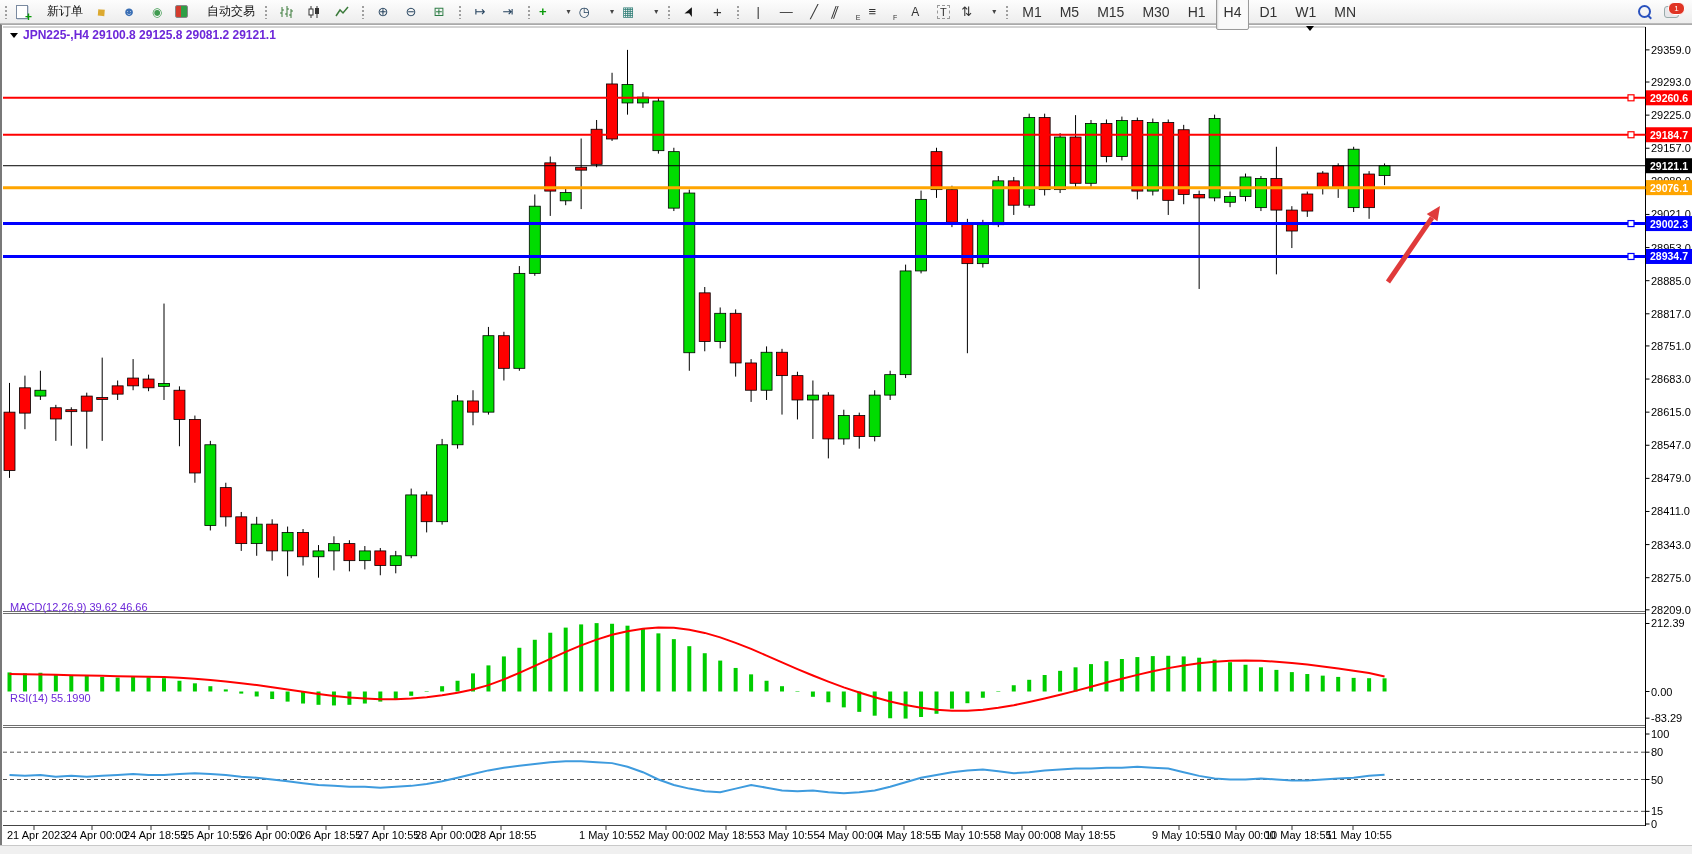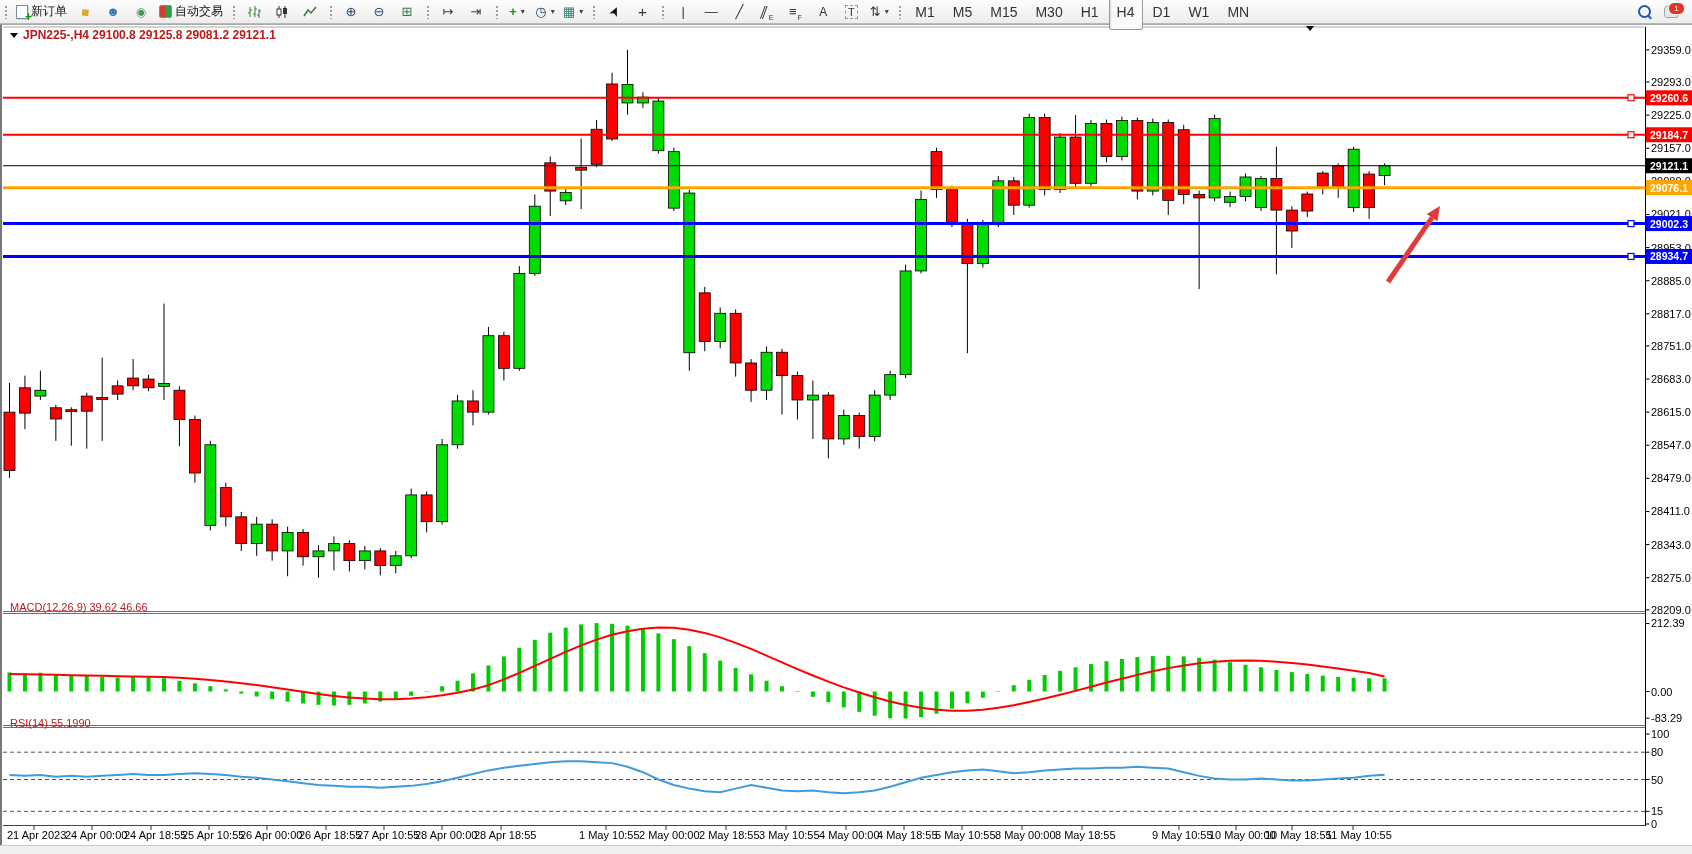--- a/index.html
+++ b/index.html
@@ -12,21 +12,21 @@
   .toolbar{
     position:absolute;left:0;top:0;width:1692px;height:23px;
     background:linear-gradient(#fdfdfd,#ededed);
     border-bottom:1px solid #b9b9b9;
     display:flex;align-items:center;gap:2px;white-space:nowrap;z-index:30;
   }
   .grip{width:5px;height:15px;margin:0 3px;
     background-image:radial-gradient(circle,#9f9f9f 1px,transparent 1.2px);
     background-size:4px 4px;background-position:1px 1px;}
   .tbtn{height:19px;min-width:20px;padding:0 2px;display:flex;align-items:center;justify-content:center;
-    gap:3px;border:1px solid transparent;border-radius:2px;cursor:default;color:#333;}
+    gap:19px;border:1px solid transparent;border-radius:2px;cursor:default;color:#333;}
   .tlabel{font-size:12px;color:#111;}
   .caret{font-size:8px;color:#444;margin-left:1px;}
   .icon-doc{width:10px;height:12px;background:#fff;border:1px solid #7a8aa0;position:relative;box-shadow:1px 1px 0 #cfd6df;}
   .icon-doc::after{content:"+";position:absolute;right:-5px;bottom:-6px;color:#0a9a0a;font-weight:bold;font-size:12px;}
   .g-yellow{color:#dca92f;font-size:12px;transform:rotate(-40deg);}
   .g-person{color:#3a6fb5;font-size:13px;}
   .g-signal{color:#3f9b4f;font-size:12px;}
   .icon-auto{width:11px;height:11px;border-radius:2px;border:1px solid #888;
     background:linear-gradient(90deg,#d43c2e 50%,#2f9e46 50%);}
   .glyph{font-size:13px;color:#27445f;}
@@ -38,21 +38,21 @@
   .icon-search{width:9px;height:9px;border:2px solid #2a52be;border-radius:50%;position:relative;margin-right:4px;}
   .icon-search::after{content:"";position:absolute;width:5px;height:2px;background:#2a52be;
     transform:rotate(45deg);left:7px;top:9px;}
   .icon-chat{width:13px;height:10px;background:#e7e7ea;border:1px solid #9aa;border-radius:3px;position:relative;margin-right:10px;}
   .badge{position:absolute;right:-7px;top:-5px;min-width:11px;height:11px;border-radius:6px;background:#e03424;
     color:#fff;font-size:8px;line-height:11px;text-align:center;padding:0 2px;border:1px solid #fff;}
   
   .chart-region{position:absolute;left:0;top:24px;width:1690px;height:821px;background:#fff;
     border-left:2px solid #787878;border-top:1px solid #aaa;}
   #chart-svg{position:absolute;left:0;top:0;z-index:1;}
-  .overlay-label{position:absolute;z-index:5;color:#b91c1c;}
+  .overlay-label{position:absolute;z-index:5;color:#6d28d9;}
   .chart-title{left:8px;top:3px;font-size:12px;font-weight:bold;display:flex;align-items:center;gap:5px;}
   .tri-down{width:0;height:0;border-left:4px solid transparent;border-right:4px solid transparent;border-top:5px solid #000;}
   .ind-label{left:8px;font-size:11px;}
   .chart-end-marker{position:absolute;left:1304px;top:1px;z-index:6;}
   
   .statusbar{position:absolute;left:0;top:845px;width:1692px;height:9px;background:#f0f0f0;border-top:1px solid #c9c9c9;}
 </style>
 </head>
 <body>
 
@@ -610,17 +610,17 @@
         <line x1="1351" y1="801" x2="1351" y2="805" stroke="#333"></line>
         <text x="1324" y="814" font-size="11" font-family="Liberation Sans, DejaVu Sans, sans-serif" fill="#000">11 May 10:55</text>
       </g>
     </svg>
 
   <div class="overlay-label chart-title">
     <span class="tri-down"></span>
     <span>JPN225-,H4 29100.8 29125.8 29081.2 29121.1</span>
   </div>
   <div class="overlay-label ind-label" style="top:576px">MACD(12,26,9) 39.62 46.66</div>
-  <div class="overlay-label ind-label" style="top:692px">RSI(14) 55.1990</div>
+  <div class="overlay-label ind-label" style="top:667px">RSI(14) 55.1990</div>
   <span class="chart-end-marker tri-down"></span>
 </div>
 
 <div class="statusbar"></div>
 
 </body></html>

